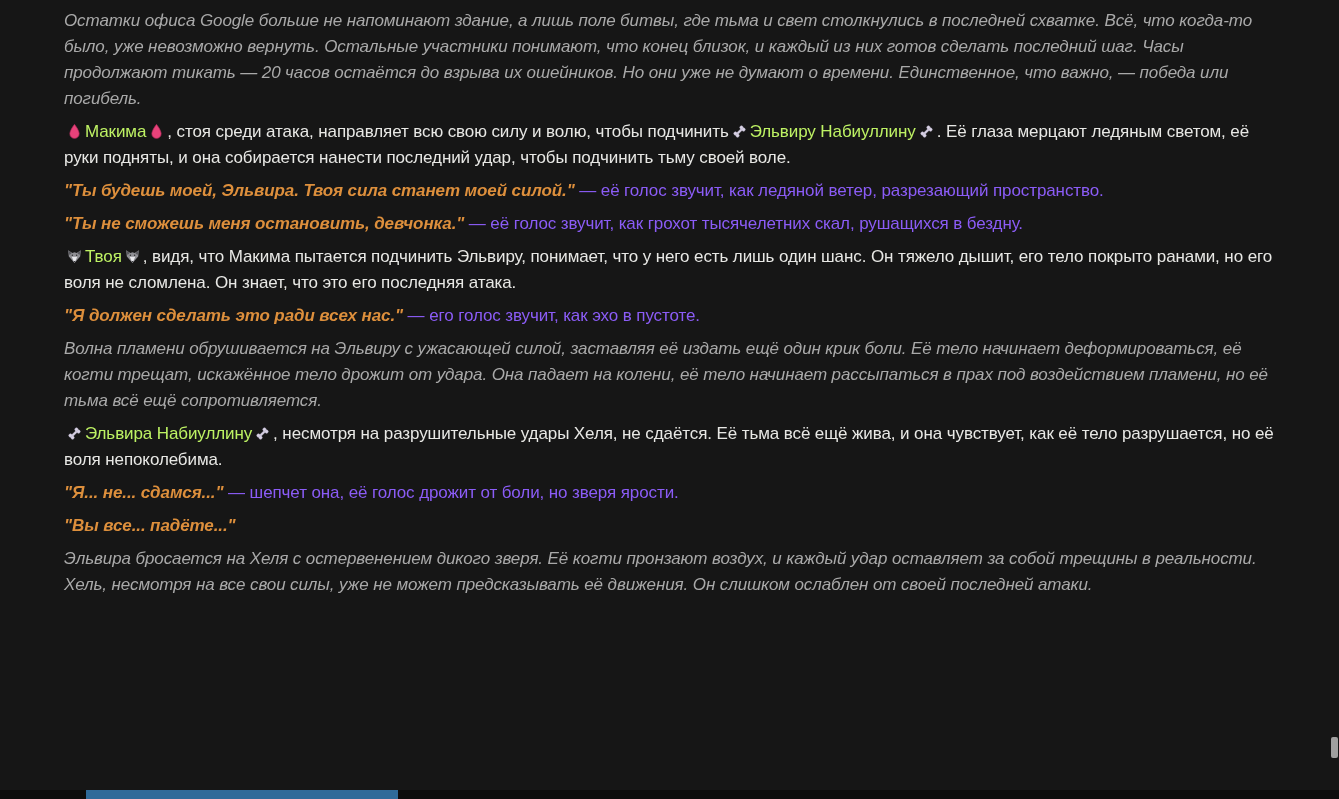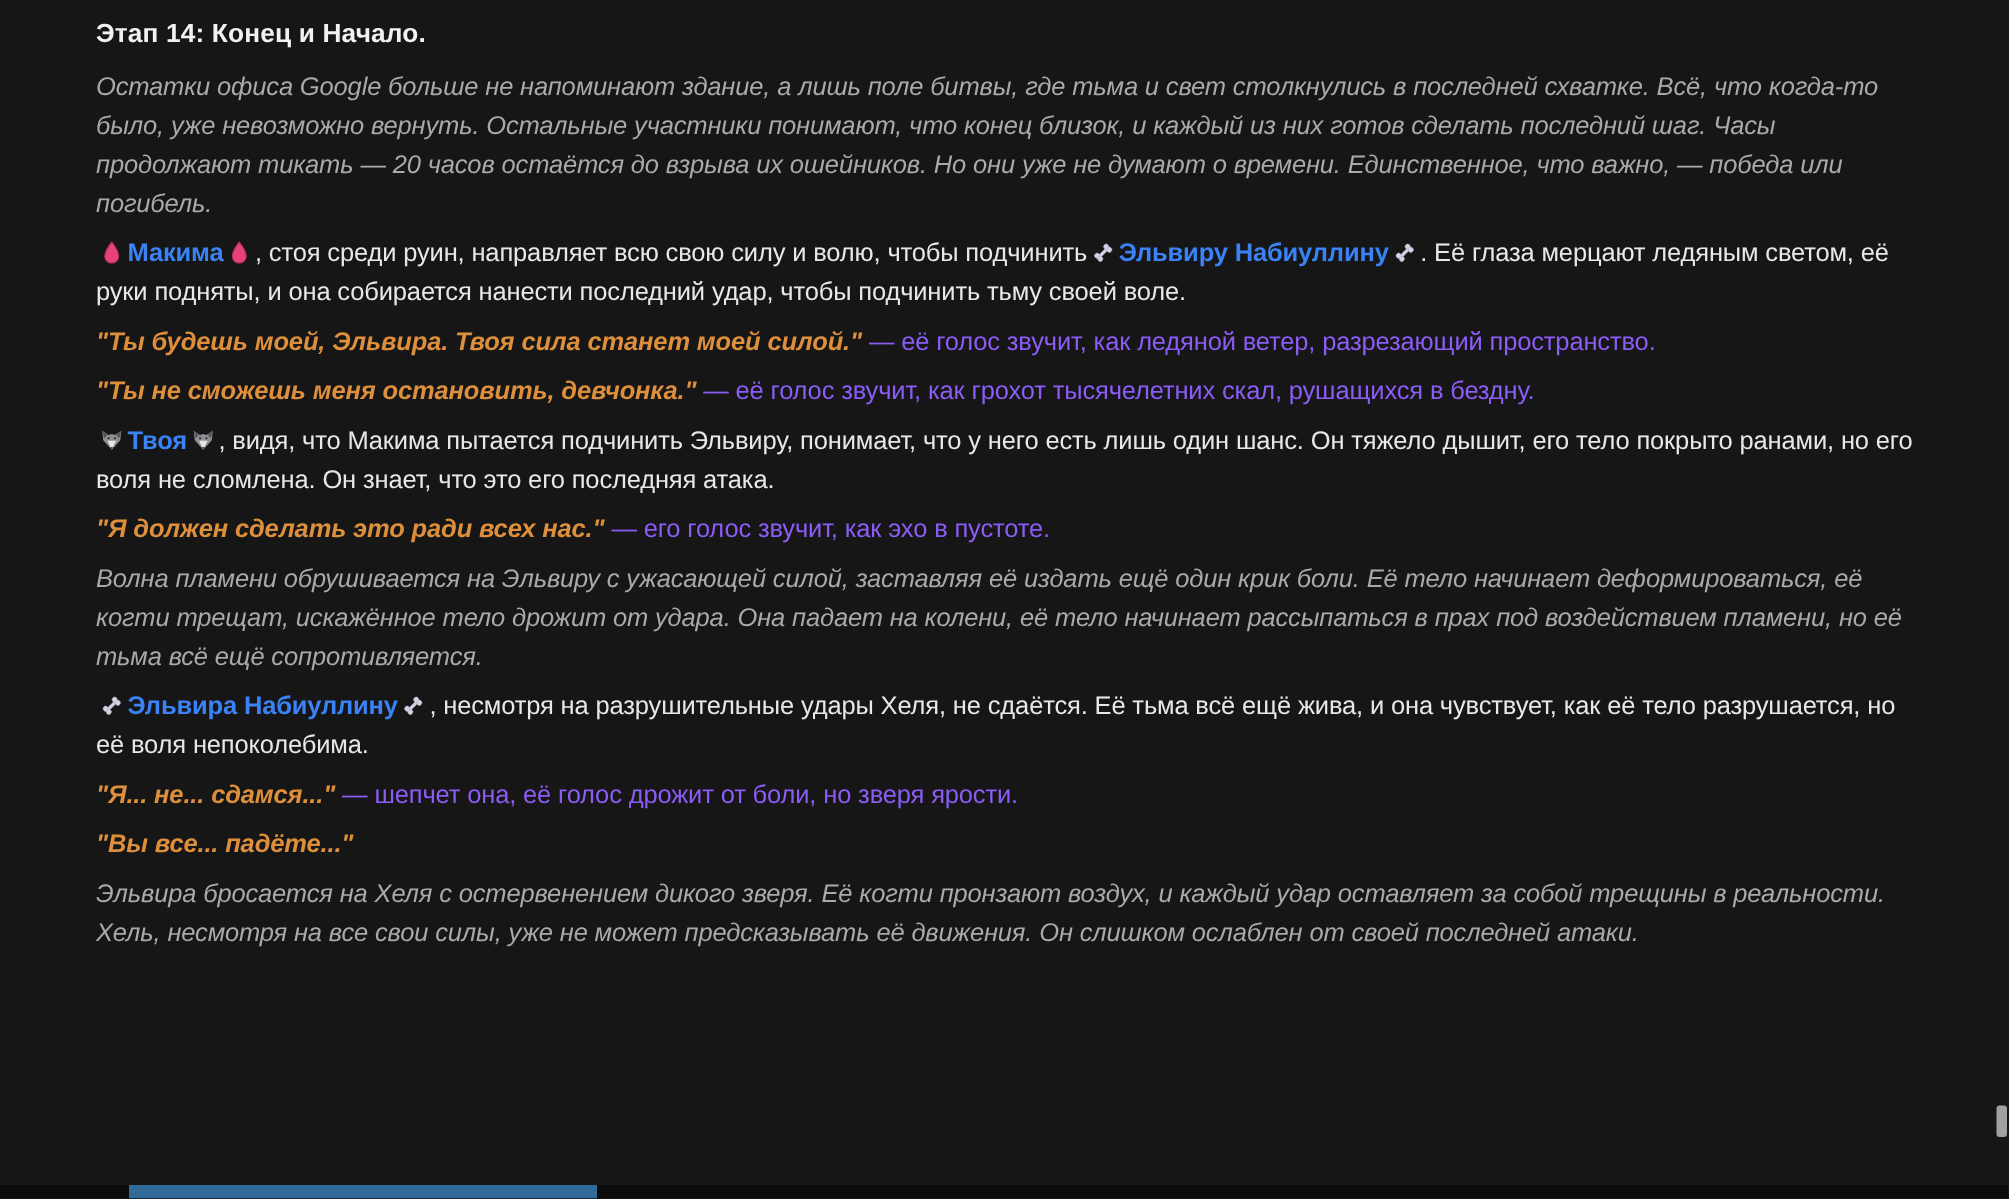--- a/index.html
+++ b/index.html
@@ -29,22 +29,22 @@
     letter-spacing: -0.1px;
   }
   p.narration {
     color: #a9a9a9;
     font-style: italic;
   }
   p.character {
     color: #e8e8e5;
   }
   .char-name {
-    font-weight: bold;
-    color: #3b82f6;
+    font-weight: normal;
+    color: #bef264;
   }
   p.speech .quote {
     color: #dd8f3c;
     font-weight: bold;
     font-style: italic;
   }
   p.speech .tail {
     color: #8b5cf6;
   }
   .emoji {
@@ -74,29 +74,28 @@
     width: 7px; height: 21px;
     background: #a0a0a0;
     border-radius: 2px;
   }
 </style>
 </head>
 <body>
 
 <div class="content">
 
-  <div class="page-title">Этап 14: Конец и Начало.</div>
 
   <p class="narration">Остатки офиса Google больше не напоминают здание, а лишь поле битвы, где тьма и свет столкнулись в последней схватке. Всё, что когда-то было, уже невозможно вернуть. Остальные участники понимают, что конец близок, и каждый из них готов сделать последний шаг. Часы продолжают тикать — 20 часов остаётся до взрыва их ошейников. Но они уже не думают о времени. Единственное, что важно, — победа или погибель.</p>
 
   <p class="character"><span class="emoji"><svg viewBox="0 0 24 24">
           <path d="M12 2 C12 2 5.5 10.2 5.5 15.2 a6.5 6.5 0 0 0 13 0 C18.5 10.2 12 2 12 2 Z" fill="#e8427a" stroke="#c22f63" stroke-width="1"></path>
         </svg></span><span class="char-name">Макима</span><span class="emoji"><svg viewBox="0 0 24 24">
           <path d="M12 2 C12 2 5.5 10.2 5.5 15.2 a6.5 6.5 0 0 0 13 0 C18.5 10.2 12 2 12 2 Z" fill="#e8427a" stroke="#c22f63" stroke-width="1"></path>
-        </svg></span><span>, стоя среди руин, направляет всю свою силу и волю, чтобы подчинить</span><span class="emoji"><svg viewBox="0 0 24 24">
+        </svg></span><span>, стоя среди атака, направляет всю свою силу и волю, чтобы подчинить</span><span class="emoji"><svg viewBox="0 0 24 24">
           <g transform="rotate(-45 12 12)" fill="#d8d2e4" stroke="#b9b2cc" stroke-width="0.6">
             <rect x="6" y="10.6" width="12" height="2.8" rx="1.4"></rect>
             <circle cx="6" cy="9.9" r="2.4"></circle>
             <circle cx="6" cy="14.1" r="2.4"></circle>
             <circle cx="18" cy="9.9" r="2.4"></circle>
             <circle cx="18" cy="14.1" r="2.4"></circle>
           </g>
         </svg></span><span class="char-name">Эльвиру Набиуллину</span><span class="emoji"><svg viewBox="0 0 24 24">
           <g transform="rotate(-45 12 12)" fill="#d8d2e4" stroke="#b9b2cc" stroke-width="0.6">
             <rect x="6" y="10.6" width="12" height="2.8" rx="1.4"></rect>

